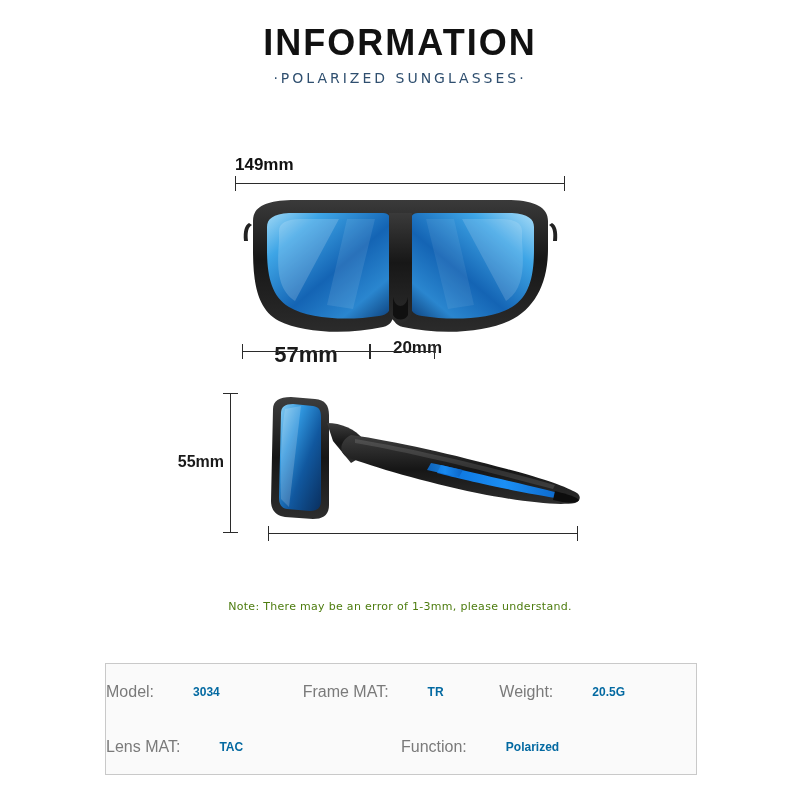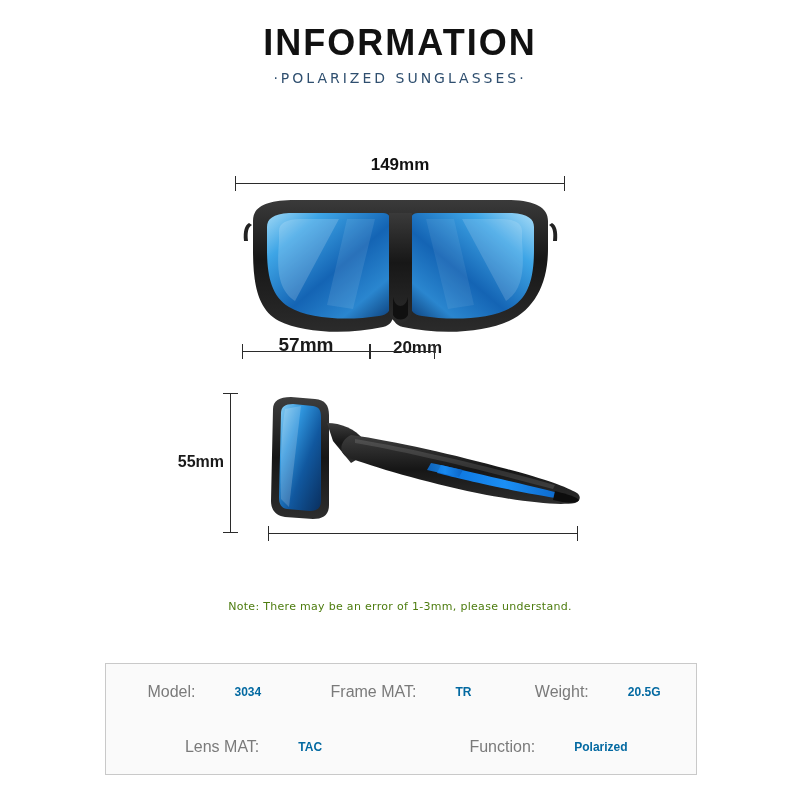--- a/index.html
+++ b/index.html
@@ -25,33 +25,33 @@
   
   .front-block{position:absolute;left:235px;top:155px;width:330px;height:215px;}
 
   .dim-top-line{position:absolute;left:0;top:28px;width:330px;height:1px;background:#2b2b2b;}
   .dim-top-line:before,.dim-top-line:after{
     content:"";position:absolute;top:-7px;width:1px;height:15px;background:#2b2b2b;
   }
   .dim-top-line:before{left:0;}
   .dim-top-line:after{right:0;}
   .dim-top-label{
-    position:absolute;left:0;top:0;width:330px;text-align:center;
+    position:absolute;left:0;top:0;width:330px;
     font-family:"Liberation Sans", sans-serif;font-size:17px;font-weight:bold;color:#111;
   }
 
   .glasses-front{position:absolute;left:8px;top:42px;width:315px;height:140px;}
 
   
   .dim-b1{position:absolute;left:7px;top:196px;width:128px;height:1px;background:#2b2b2b;}
   .dim-b1:before,.dim-b1:after{content:"";position:absolute;top:-7px;width:1px;height:15px;background:#2b2b2b;}
   .dim-b1:before{left:0;}
   .dim-b1:after{right:0;}
-  .lbl-b1{position:absolute;left:7px;top:179px;width:128px;text-align:center;
-    font-family:"Liberation Sans", sans-serif;font-size:19px;font-weight:bold;}
+  .lbl-b1{position:absolute;left:7px;top:187px;width:128px;text-align:center;
+    font-family:"Liberation Sans", sans-serif;font-size:22px;font-weight:bold;}
 
   .dim-b2{position:absolute;left:135px;top:196px;width:65px;height:1px;background:#2b2b2b;}
   .dim-b2:before,.dim-b2:after{content:"";position:absolute;top:-7px;width:1px;height:15px;background:#2b2b2b;}
   .dim-b2:before{left:0;}
   .dim-b2:after{right:0;}
   .lbl-b2{position:absolute;left:140px;top:183px;width:85px;text-align:center;
     font-family:"Liberation Sans", sans-serif;font-size:17px;font-weight:bold;}
 
   
   .side-block{position:absolute;left:160px;top:385px;width:430px;height:180px;}
@@ -80,21 +80,21 @@
 
   
   .spec{
     position:absolute;left:105px;top:663px;width:590px;height:110px;
     border:1px solid #c9c9c9;background:#fafafa;
     display:flex;flex-direction:column;
   }
   .spec-row{flex:1;display:flex;align-items:center;}
   .spec-row + .spec-row{border-top:0px solid transparent;}
   .spec-cell{
-    flex:1;display:flex;align-items:center;justify-content:center;
+    flex:1;display:flex;align-items:center;
     position:relative;font-size:16px;gap:33px;
   }
   .spec-cell .sep{
     position:absolute;right:0;top:14px;bottom:14px;width:1px;background:#cfcfcf;
   }
   .sp-key{color:#7a7a7a;font-family:"Liberation Sans", sans-serif;font-size:16px;}
   .sp-val{color:#0369a1;font-weight:bold;font-family:"Liberation Sans", sans-serif;font-size:12px;margin-left:6px;}
 </style>
 </head>
 <body>

